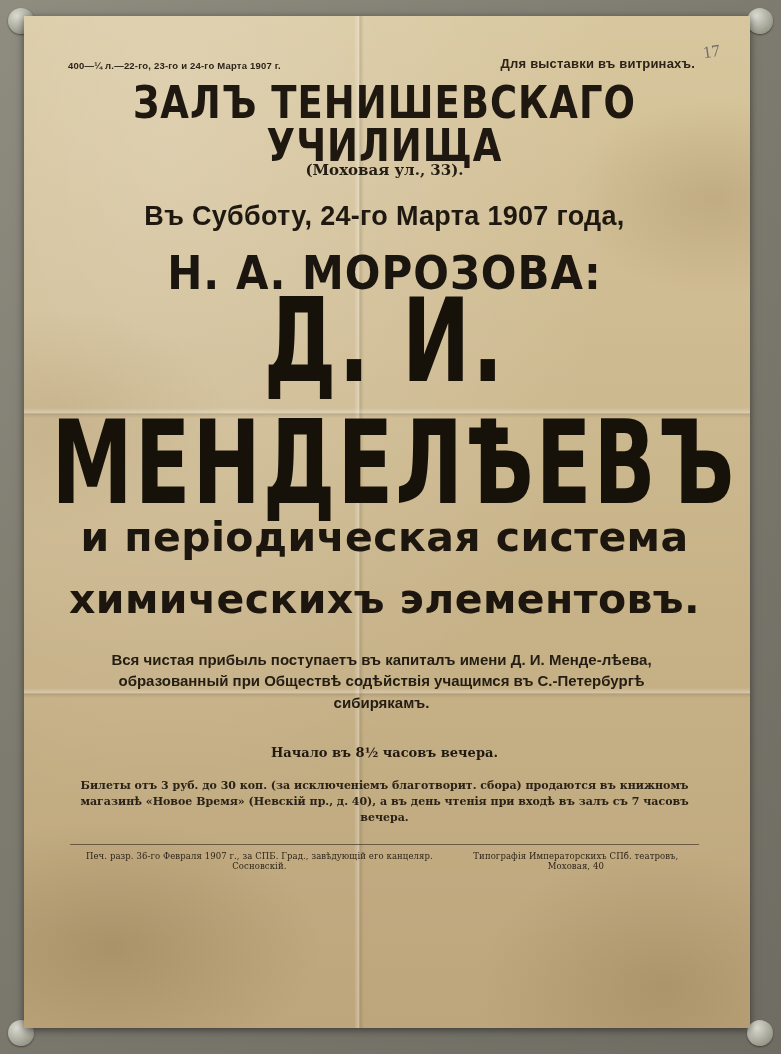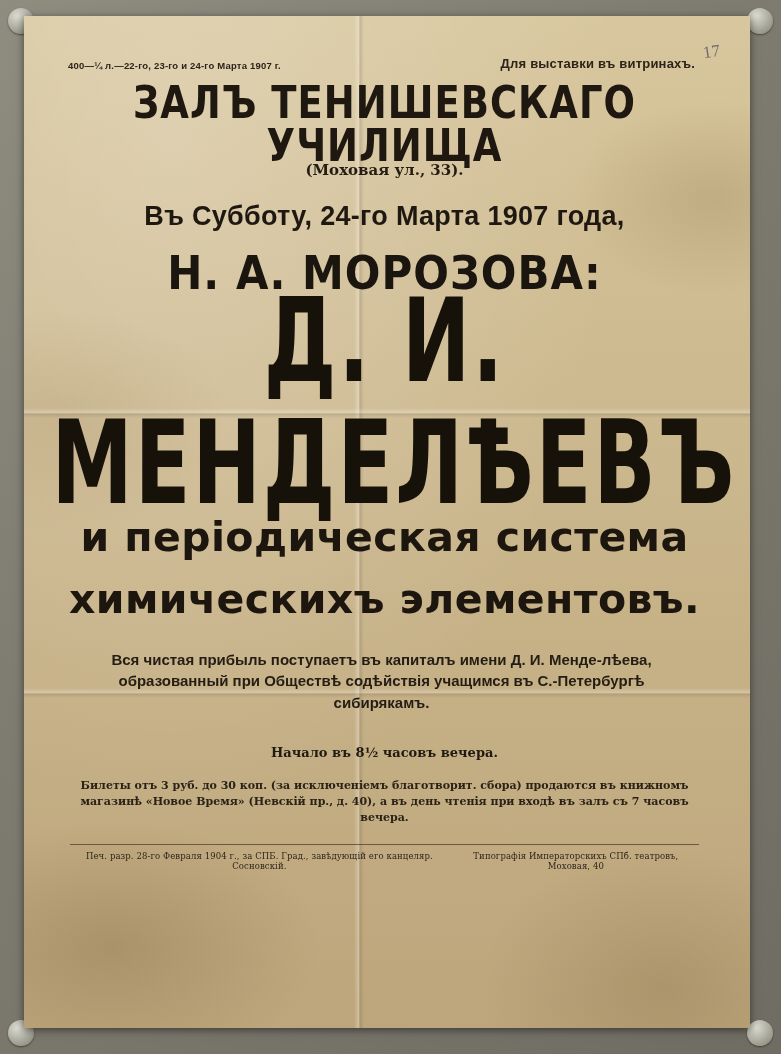--- a/index.html
+++ b/index.html
@@ -252,19 +252,19 @@
 
       <div class="paragraph">Вся чистая прибыль поступаетъ въ капиталъ имени Д. И. Менде-лѣева, образованный при Обществѣ содѣйствiя учащимся въ С.-Петербургѣ сибирякамъ.</div>
 
       <div class="start-time">Начало въ 8½ часовъ вечера.</div>
 
       <div class="tickets">Билеты отъ 3 руб. до 30 коп. (за исключенiемъ благотворит. сбора) продаются въ книжномъ магазинѣ «Новое Время» (Невскiй пр., д. 40), а въ день чтенiя при входѣ въ залъ съ 7 часовъ вечера.</div>
 
       <div class="rule"></div>
 
       <div class="footer">
-        <span>Печ. разр. 28-го Февраля 1904 г., за СПБ. Град., завѣдующiй его канцеляр. Сосновскiй.</span>
+        <span>Печ. разр. 36-го Февраля 1907 г., за СПБ. Град., завѣдующiй его канцеляр. Сосновскiй.</span>
         <span>Типографiя Императорскихъ СПб. театровъ, Моховая, 40</span>
       </div>
 
     </div>
   </div>
 </div>
 
 </body></html>

